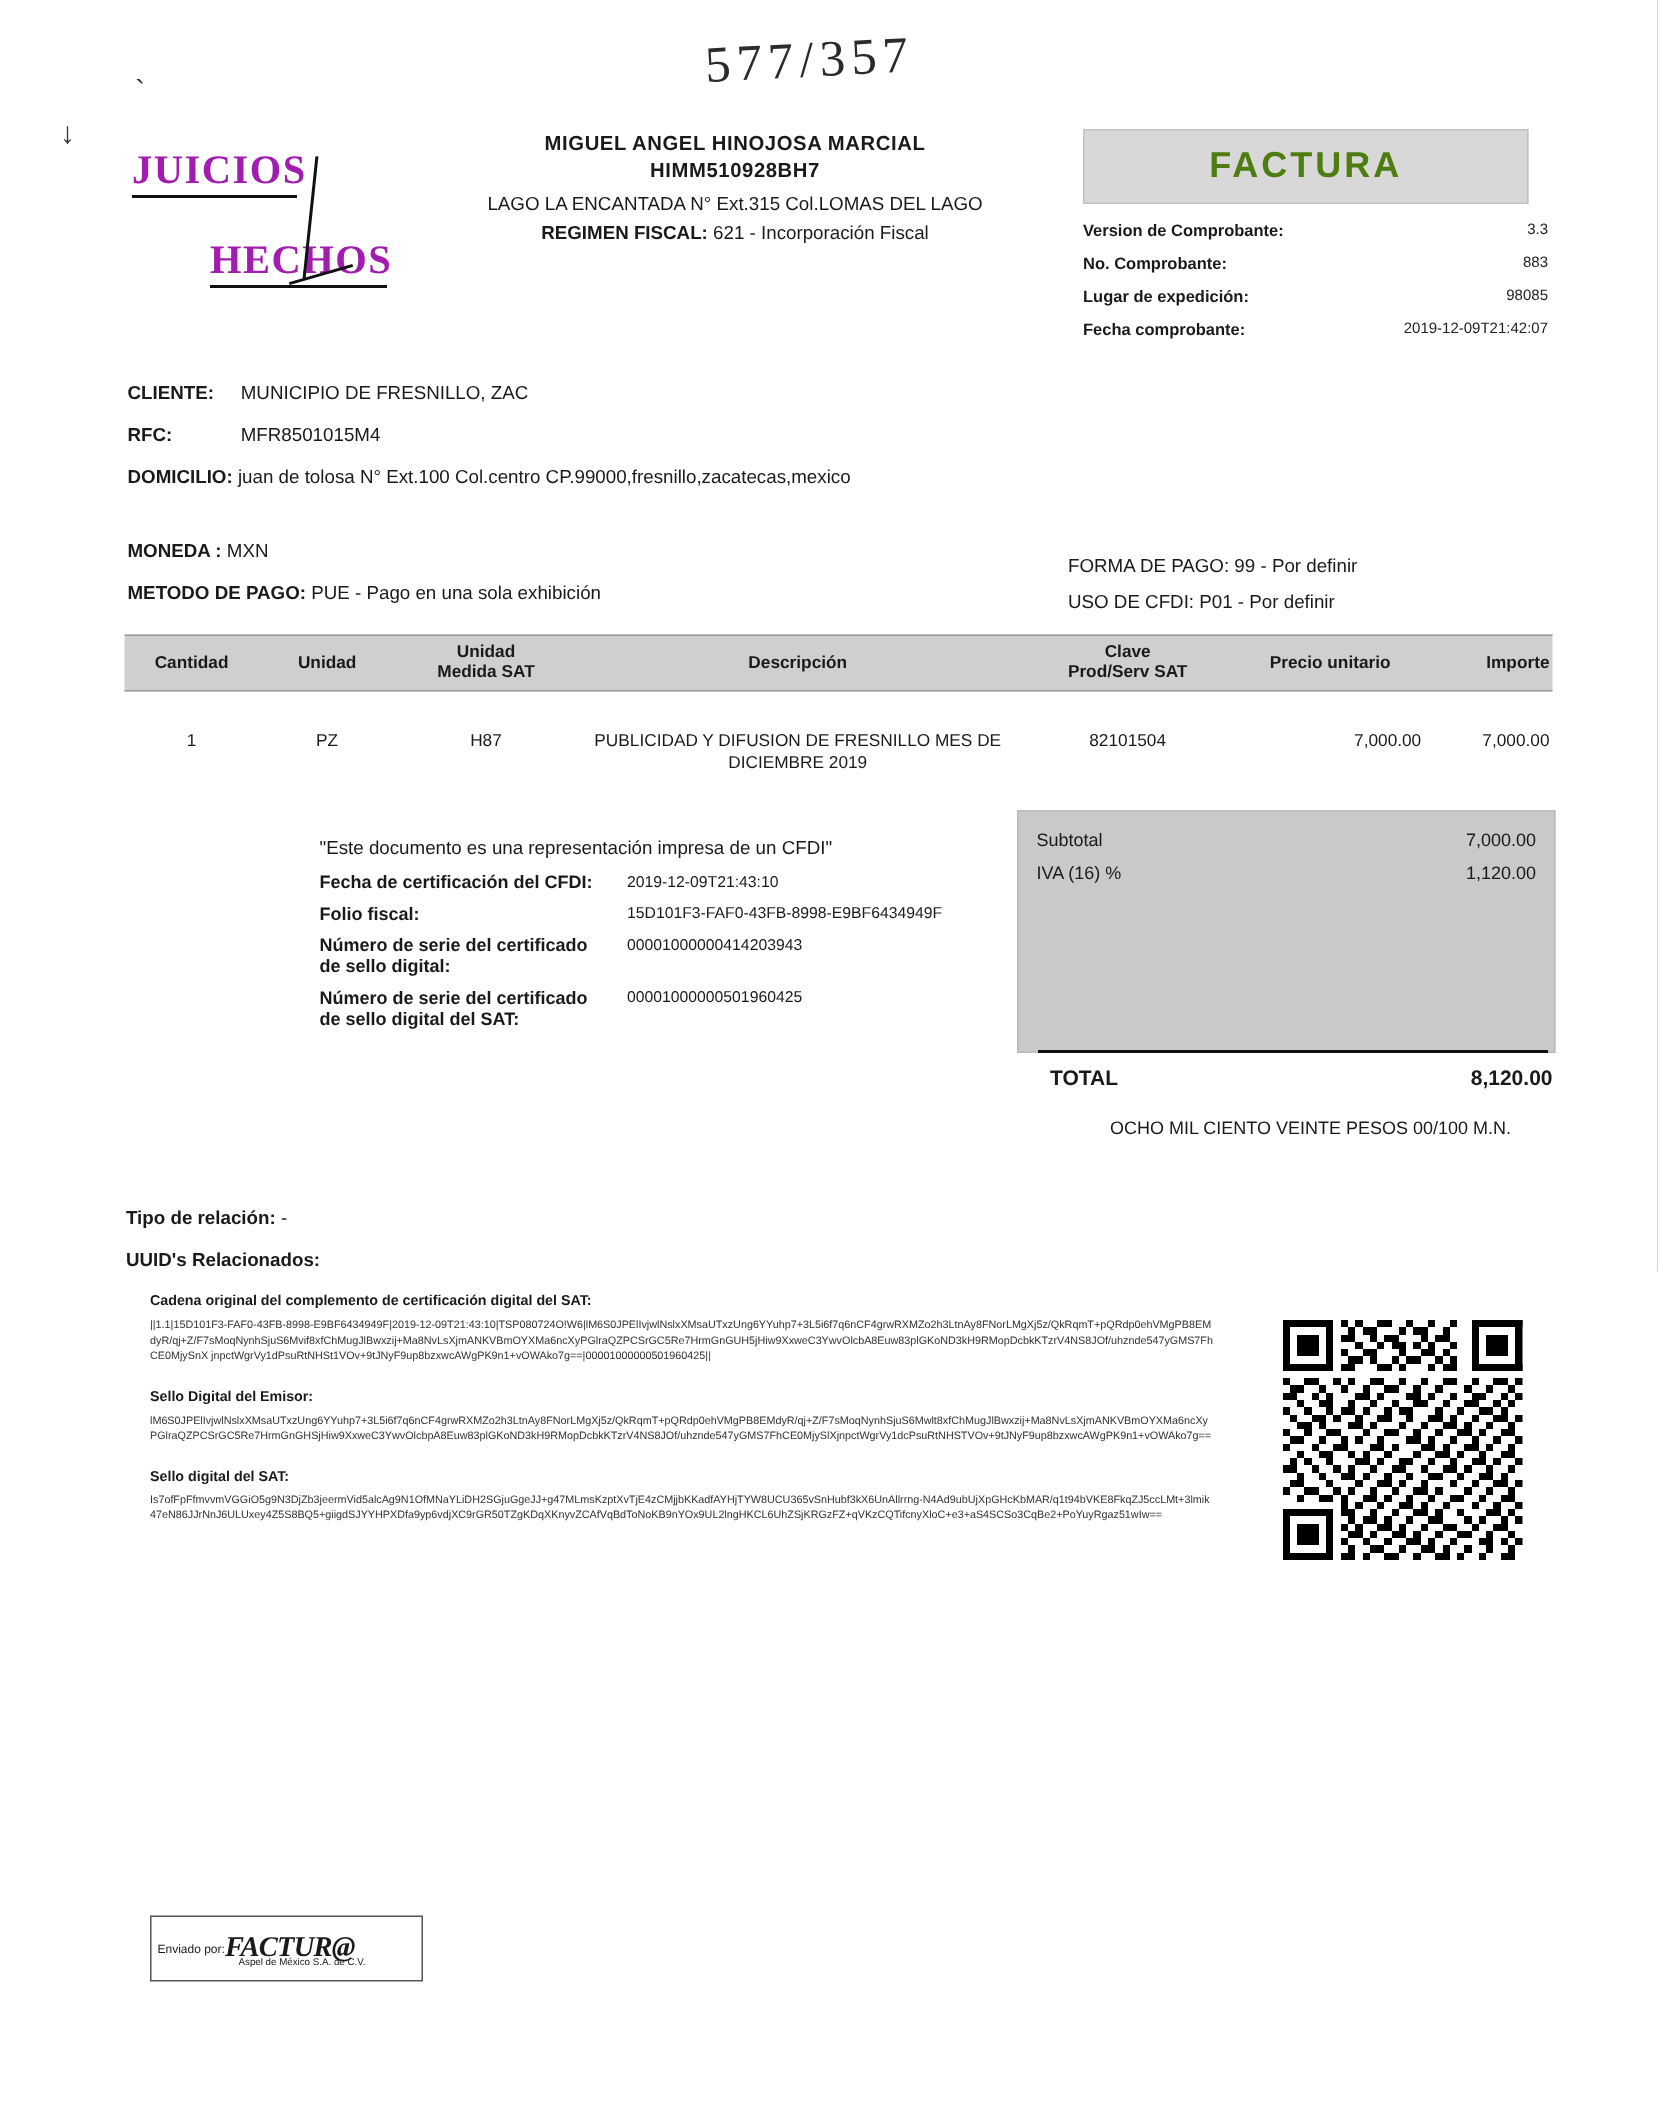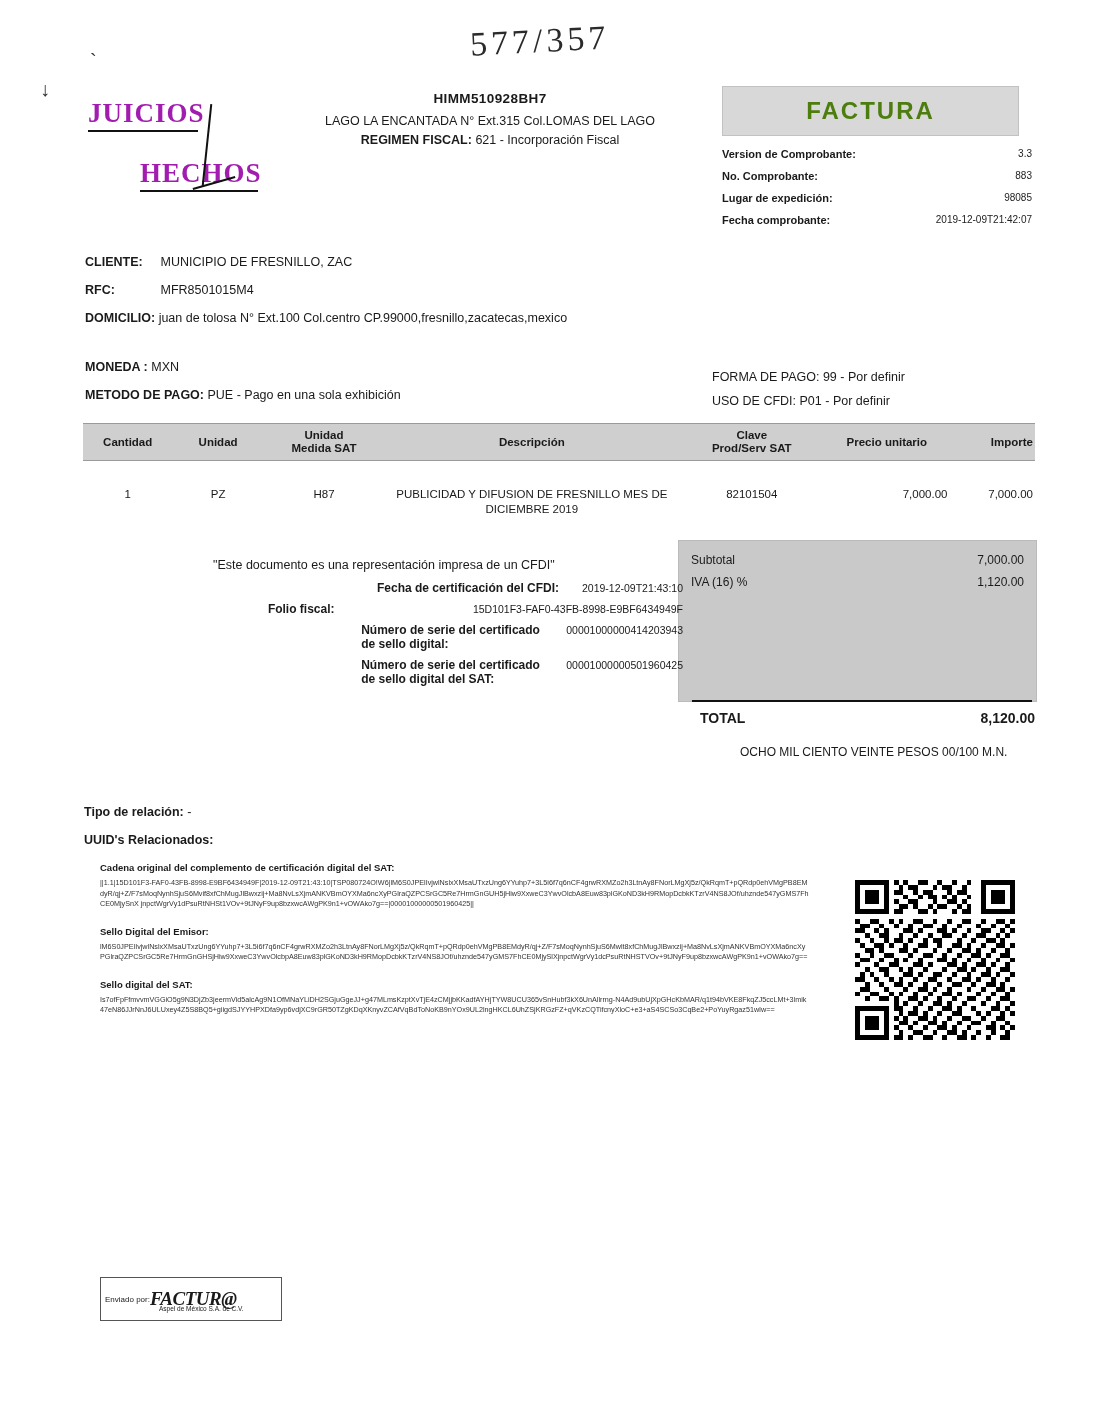--- a/index.html
+++ b/index.html
@@ -77,21 +77,21 @@
   .c4{width:300px;}
   .c5{width:145px;}
   .c6{width:125px;}
   .c7{width:84px;text-align:right;}
   .tbl .row{display:flex;font-size:11.5px;padding-top:26px;}
   .tbl .row .c{padding:0 2px;text-align:center;line-height:15px;}
   .tbl .row .c6,.tbl .row .c7{text-align:right;}
   
   .notes{left:213px;top:558px;width:470px;font-size:12px;}
   .notes .quote{font-size:12.5px;margin-bottom:9px;}
-  .notes .nrow{display:flex;margin-bottom:7px;justify-content:flex-end;}
+  .notes .nrow{display:flex;margin-bottom:7px;}
   .notes .nk{font-weight:bold;width:205px;line-height:14px;}
   .notes .nv{font-size:10.5px;padding-top:1px;}
   
   .totals{
     left:678px;top:540px;width:357px;height:160px;
     background:#c9c9c9;
     border:1px solid #bbb;
   }
   .totals .trow{
     display:flex;justify-content:space-between;
@@ -139,20 +139,21 @@
   <div class="abs logo-box">
     <div class="abs logo-word" style="left:0px;top:12px;">JUICIOS</div>
     <div class="abs logo-word" style="left:52px;top:72px;">HECHOS</div>
     <div class="logo-line" style="left:0px;top:44px;width:110px;height:2px;"></div>
     <div class="logo-line" style="left:52px;top:104px;width:118px;height:2px;"></div>
     <div class="logo-line" style="left:118px;top:18px;width:2px;height:82px;transform:rotate(6deg);"></div>
     <div class="logo-line" style="left:104px;top:96px;width:44px;height:2px;transform:rotate(-16deg);"></div>
   </div>
 
   <div class="abs biz">
+    <div class="name">MIGUEL ANGEL HINOJOSA MARCIAL</div>
     <div class="rfc">HIMM510928BH7</div>
     <div class="addr">LAGO LA ENCANTADA N° Ext.315 Col.LOMAS DEL LAGO</div>
     <div class="regimen">
       <span style="font-weight:bold">REGIMEN FISCAL:</span>
       <span>621 - Incorporación Fiscal</span>
     </div>
   </div>
 
   <div class="abs factura-box">
     <span>FACTURA</span>

